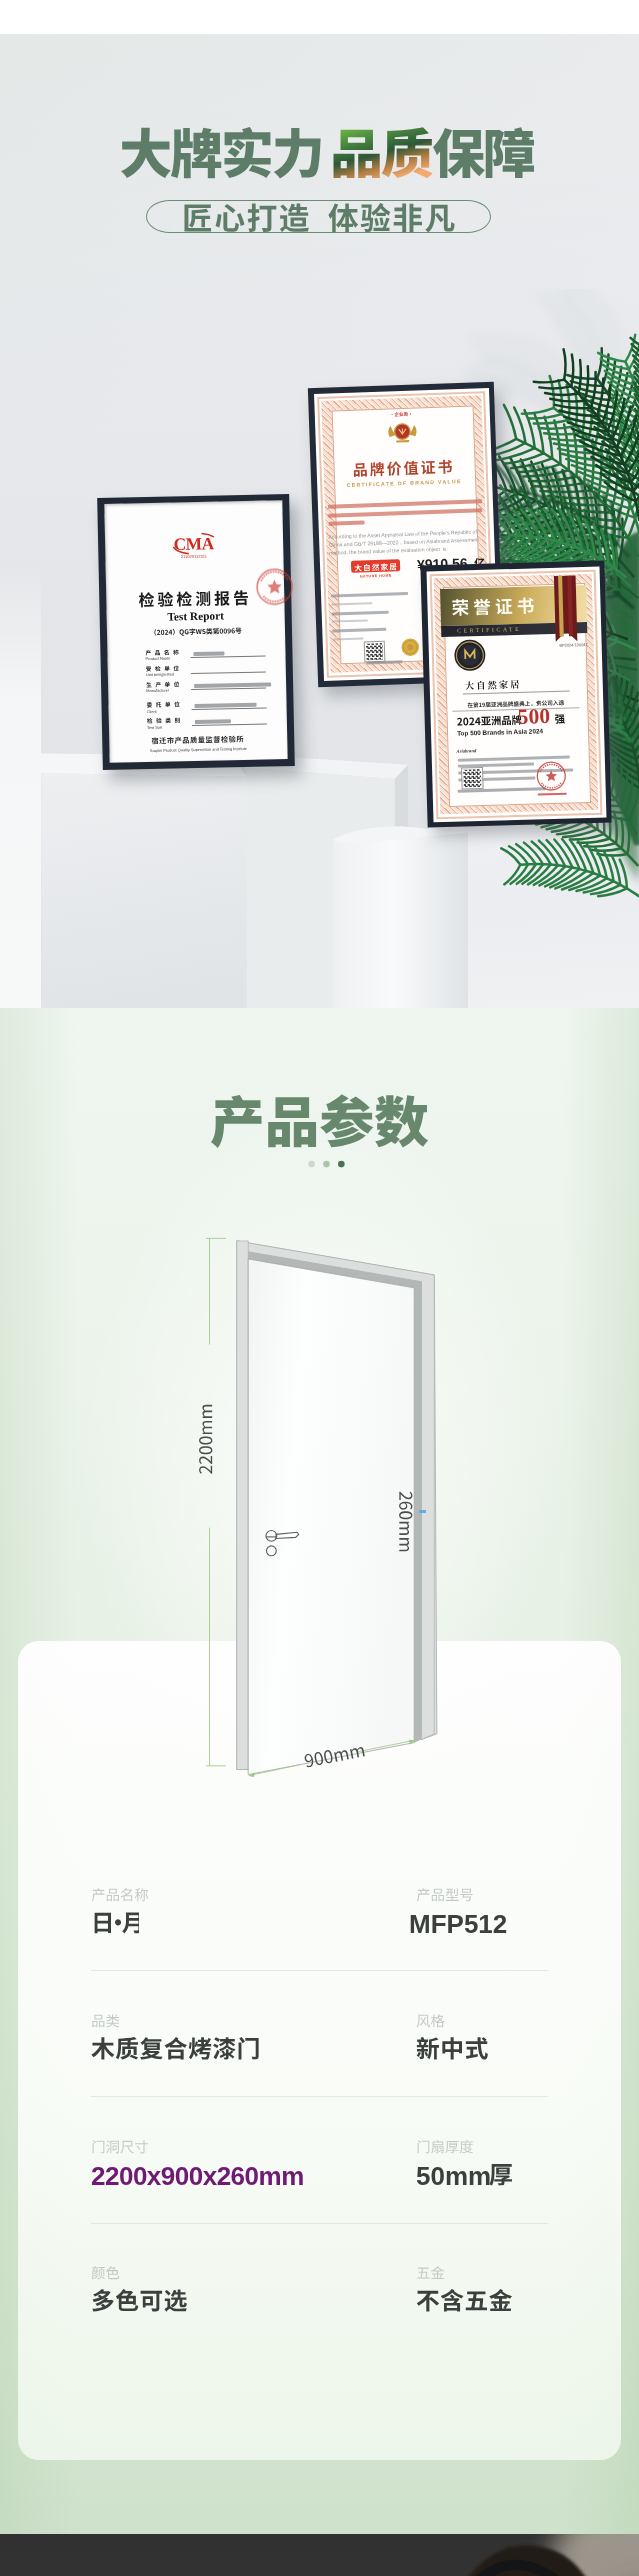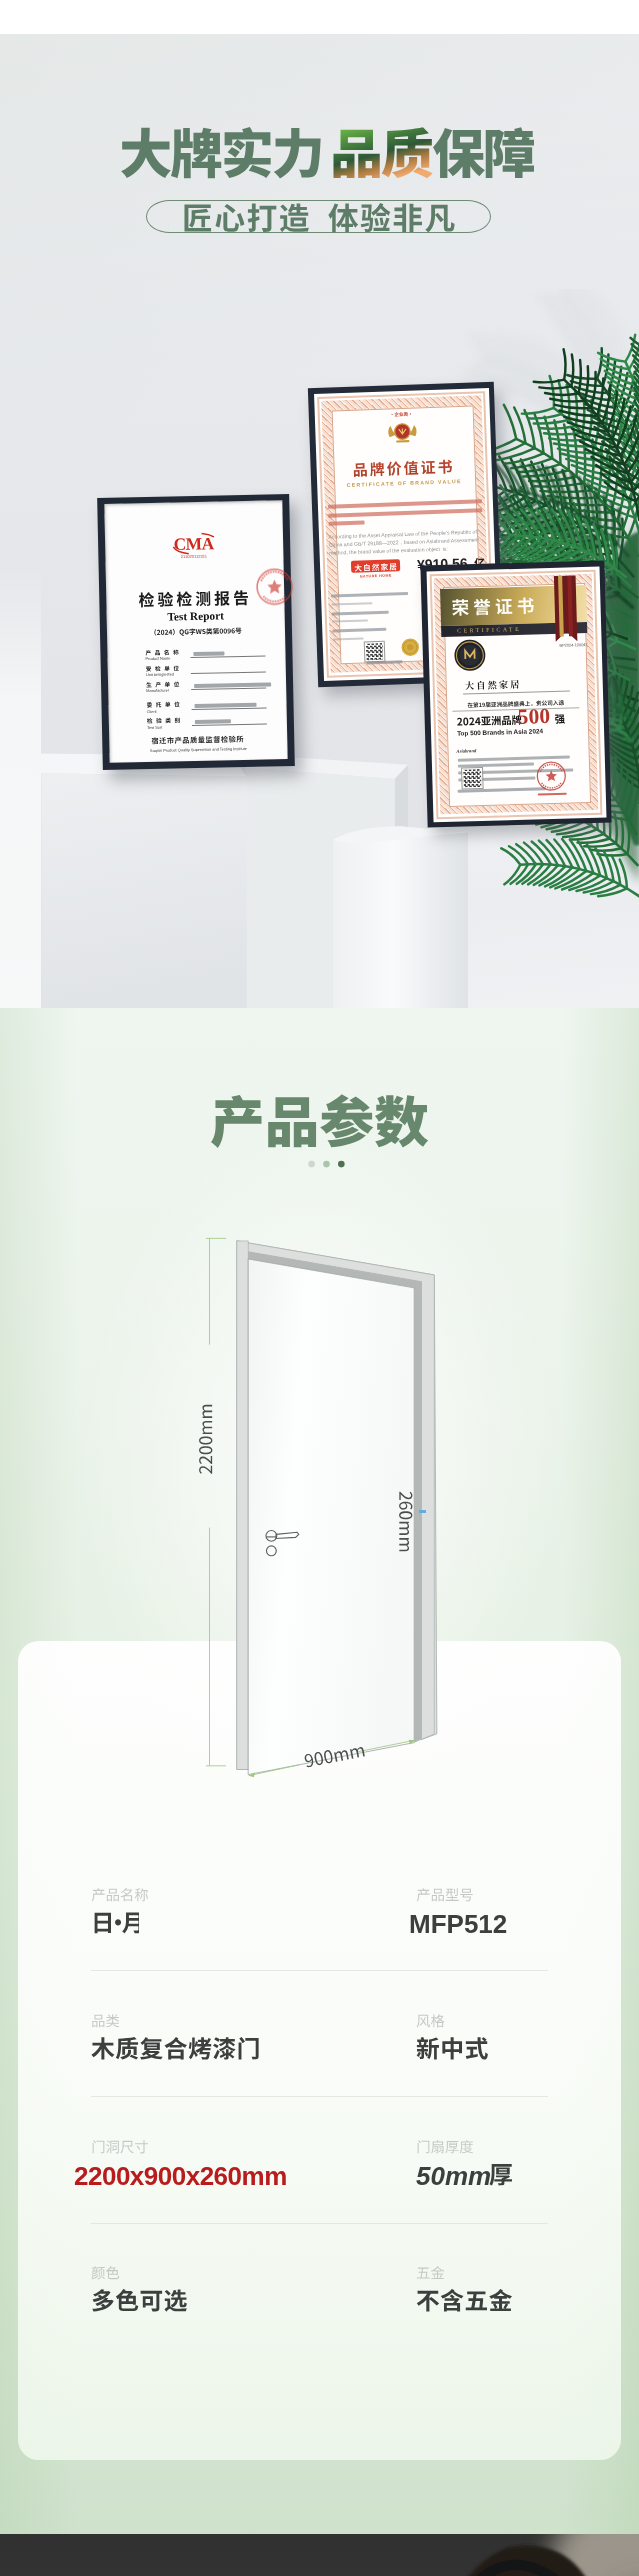--- a/index.html
+++ b/index.html
@@ -1567,22 +1567,22 @@
 
 <div class="abs" style="left:91px;top:2096px;width:457px;height:1px;background:#e3e9e2;"></div>
 
 <svg style="position:absolute;left:91px;top:2137px;" width="60" height="21" viewBox="0 -29.7 116 41">
       <path fill="#c3c9c4" d="M3.6 -22.5C5 -20.9 6.7 -18.6 7.5 -17.3L9.2 -18.5C8.4 -19.9 6.6 -22 5.2 -23.5ZM2.6 -17.9V2.2H4.7V-17.9ZM10.1 -22.5V-20.5H23.4V-0.6C23.4 0 23.2 0.2 22.7 0.2C22.1 0.2 20.1 0.2 18.1 0.2C18.4 0.7 18.7 1.6 18.8 2.2C21.5 2.2 23.2 2.2 24.2 1.8C25.2 1.5 25.5 0.8 25.5 -0.6V-22.5Z M40.7 -17.7V-15.9H50.4V-17.7ZM30.4 -21.5C32.1 -20.7 34.3 -19.4 35.4 -18.5L36.6 -20.2C35.5 -21.1 33.2 -22.3 31.6 -23.1ZM29 -14C30.8 -13.2 33 -12 34.2 -11.1L35.4 -12.9C34.2 -13.7 31.9 -14.9 30.1 -15.6ZM29.8 0.3 31.7 1.7C33.2 -0.9 35 -4.3 36.4 -7.2L34.7 -8.6C33.3 -5.5 31.2 -1.8 29.8 0.3ZM37.1 -22.3V2.2H39.1V-20.4H51.9V-0.4C51.9 0 51.7 0.2 51.3 0.2C50.8 0.2 49.4 0.2 47.8 0.2C48.1 0.7 48.4 1.7 48.5 2.3C50.7 2.3 52 2.2 52.8 1.8C53.6 1.5 53.9 0.8 53.9 -0.4V-22.3ZM41.6 -13.1V-2.5H43.3V-4.3H49.4V-13.1ZM43.3 -11.3H47.7V-6.1H43.3Z M61 -22.2V-14.3C61 -9.7 60.6 -3.5 56.9 0.9C57.4 1.1 58.3 1.9 58.7 2.4C61.9 -1.4 62.9 -6.7 63.1 -11.2H70.4C72.2 -4.6 75.5 0.1 81.4 2.2C81.7 1.6 82.3 0.7 82.8 0.3C77.4 -1.4 74.1 -5.6 72.5 -11.2H80.1V-22.2ZM63.2 -20.1H78V-13.2H63.2V-14.3Z M88.7 -11.6C90.7 -9.4 92.9 -6.4 93.8 -4.5L95.7 -5.7C94.8 -7.7 92.5 -10.6 90.4 -12.7ZM101.8 -23.5V-17.6H85.5V-15.5H101.8V-0.9C101.8 -0.2 101.5 -0 100.9 0C100.1 0 97.7 0 95.1 -0.1C95.4 0.6 95.9 1.6 96 2.3C99 2.3 101.2 2.2 102.3 1.9C103.5 1.5 104 0.8 104 -0.9V-15.5H110.6V-17.6H104V-23.5Z"></path>
     </svg>
 <svg style="position:absolute;left:416px;top:2137px;" width="60" height="21" viewBox="0 -29.7 116 41">
       <path fill="#c3c9c4" d="M3.6 -22.5C5 -20.9 6.7 -18.6 7.5 -17.3L9.2 -18.5C8.4 -19.9 6.6 -22 5.2 -23.5ZM2.6 -17.9V2.2H4.7V-17.9ZM10.1 -22.5V-20.5H23.4V-0.6C23.4 0 23.2 0.2 22.7 0.2C22.1 0.2 20.1 0.2 18.1 0.2C18.4 0.7 18.7 1.6 18.8 2.2C21.5 2.2 23.2 2.2 24.2 1.8C25.2 1.5 25.5 0.8 25.5 -0.6V-22.5Z M35.4 -8.3C36.4 -7.2 37.6 -5.6 38.2 -4.6L39.8 -5.5C39.1 -6.5 37.9 -8 36.9 -9ZM45.1 -8.4C46.1 -7.3 47.5 -5.7 48.1 -4.8L49.6 -5.7C49 -6.6 47.6 -8.1 46.5 -9.2ZM33.9 -2.1 34.6 -0.4C36.5 -1.2 38.7 -2.2 41 -3.1V0.1C41 0.4 40.9 0.5 40.6 0.5C40.2 0.5 39.1 0.5 37.8 0.5C38.1 1 38.4 1.7 38.4 2.2C40.2 2.2 41.3 2.2 42 1.9C42.7 1.6 42.9 1.1 42.9 0.1V-11.7H34.8V-9.9H41V-4.8C38.3 -3.7 35.7 -2.7 33.9 -2.1ZM43.9 -2.2 44.7 -0.5 51.2 -3.3V0C51.2 0.3 51.1 0.4 50.7 0.5C50.4 0.5 49.2 0.5 47.8 0.4C48.1 0.9 48.4 1.7 48.4 2.2C50.3 2.2 51.5 2.2 52.2 1.9C53 1.6 53.2 1 53.2 0V-11.7H44.1V-9.9H51.2V-5C48.5 -3.9 45.7 -2.9 43.9 -2.2ZM40.2 -22.9C40.5 -22.3 40.9 -21.5 41.2 -20.9H31.9V-14.1C31.9 -9.6 31.6 -3.2 29.1 1.3C29.6 1.5 30.5 2 30.9 2.3C33.5 -2.3 33.9 -8.9 34 -13.6H52.4V-20.9H43.6C43.2 -21.7 42.7 -22.7 42.2 -23.6ZM34 -18.9H50.2V-15.5H34Z M66.3 -14H77.6V-12.2H66.3ZM66.3 -17.2H77.6V-15.4H66.3ZM64.3 -18.6V-10.7H79.6V-18.6ZM71.2 -5.9V-4.5H61.9V-2.8H71.2V-0.1C71.2 0.2 71.1 0.3 70.6 0.4C70.1 0.4 68.5 0.4 66.7 0.3C66.9 0.8 67.3 1.5 67.4 2.1C69.7 2.1 71.1 2.1 72 1.8C72.9 1.5 73.2 1 73.2 -0.1V-2.8H82.8V-4.5H73.2V-5.1C75.6 -5.8 78.2 -6.9 80 -8.1L78.7 -9.2L78.3 -9.1H64.2V-7.6H75.7C74.3 -6.9 72.7 -6.3 71.2 -5.9ZM59.7 -22.1V-13.8C59.7 -9.4 59.4 -3.2 57 1.1C57.5 1.3 58.4 1.8 58.8 2.2C61.4 -2.4 61.8 -9.2 61.8 -13.8V-20.1H82.4V-22.1Z M94.8 -18V-15.6H90.3V-13.9H94.8V-9.2H105.7V-13.9H110.2V-15.6H105.7V-18H103.6V-15.6H96.8V-18ZM103.6 -13.9V-10.9H96.8V-13.9ZM105.2 -5.7C104 -4.2 102.2 -3.1 100.2 -2.2C98.2 -3.1 96.6 -4.3 95.4 -5.7ZM90.7 -7.4V-5.7H94.3L93.4 -5.3C94.5 -3.7 96.1 -2.4 97.9 -1.3C95.3 -0.5 92.3 0 89.4 0.3C89.7 0.8 90.1 1.6 90.2 2.1C93.7 1.7 97.1 1 100.1 -0.2C102.9 1 106.2 1.8 109.7 2.2C110 1.7 110.5 0.9 110.9 0.4C107.9 0.1 105 -0.4 102.5 -1.3C104.9 -2.6 107 -4.4 108.3 -6.8L107 -7.5L106.6 -7.4ZM97.2 -23.2C97.6 -22.4 98.1 -21.5 98.4 -20.7H87.5V-13.1C87.5 -8.9 87.3 -2.9 85 1.3C85.6 1.5 86.5 1.9 86.9 2.2C89.3 -2.2 89.6 -8.7 89.6 -13.1V-18.8H110.5V-20.7H100.7C100.4 -21.6 99.8 -22.8 99.3 -23.7Z"></path>
     </svg>
 
-<div class="abs" style="left:74px;top:2161px;font-size:26px;font-weight:bold;color:#b91c1c;letter-spacing:-0.5px;">2200x900x260mm</div>
-<div class="abs" style="left:416px;top:2161px;font-size:26px;font-weight:bold;color:#3b403e;font-style:italic;">50mm</div>
+<div class="abs" style="left:91px;top:2161px;font-size:26px;font-weight:bold;color:#701a75;letter-spacing:-0.5px;">2200x900x260mm</div>
+<div class="abs" style="left:416px;top:2161px;font-size:26px;font-weight:bold;color:#3b403e;">50mm</div>
 <svg style="position:absolute;left:489px;top:2158px;" width="26" height="35" viewBox="0 -48.8 50 67">
       <path fill="#3b403e" d="M19 -22.3H34.4V-20.4H19ZM19 -27.3H34.4V-25.4H19ZM13.8 -30.6V-17.1H39.8V-30.6ZM24.2 -9.7V-8H10.2V-3.8H24.2V-1.3C24.2 -0.7 24 -0.6 23.2 -0.6C22.4 -0.6 19.4 -0.6 16.9 -0.6C17.6 0.6 18.4 2.4 18.8 3.8C22.4 3.8 25.1 3.8 27 3.1C29 2.5 29.6 1.3 29.6 -1.1V-3.8H44.2V-8H30.3C34 -9.3 37.6 -11 40.6 -12.7L37.4 -15.6L36.2 -15.4H13.4V-11.7H29.7C27.9 -10.9 26 -10.2 24.2 -9.7ZM5.2 -37.3V-23.1C5.2 -15.9 4.8 -5.6 1 1.4C2.3 1.9 4.7 3.3 5.8 4.1C9.9 -3.4 10.6 -15.2 10.6 -23.1V-32.2H43.7V-37.3Z"></path>
     </svg>
 
 <div class="abs" style="left:91px;top:2223px;width:457px;height:1px;background:#e3e9e2;"></div>
 
 <svg style="position:absolute;left:91px;top:2263px;" width="31" height="21" viewBox="0 -29.7 60 41">
       <path fill="#c3c9c4" d="M19.5 -14.2C19.5 -4.1 19.2 -1 12.1 0.8C12.4 1.2 12.9 1.9 13.1 2.3C20.6 0.3 21.1 -3.5 21.2 -14.2ZM11.2 -12.9C9.7 -11.5 6.8 -10.2 4.4 -9.5C4.9 -9.1 5.4 -8.5 5.7 -8.1C8.3 -9 11.1 -10.4 12.9 -12.1ZM12.1 -5.2C10.4 -2.9 7.1 -1 3.7 0C4.1 0.4 4.7 1.1 5 1.5C8.6 0.3 12 -1.8 13.9 -4.4ZM20.7 -2.2C22.5 -0.9 24.7 1 25.7 2.2L26.9 1C25.9 -0.3 23.7 -2.1 21.9 -3.3ZM15 -17.1V-3.8H16.7V-15.5H23.8V-3.9H25.6V-17.1H20.3C20.7 -17.9 21.1 -19 21.4 -20.1H26.5V-21.8H14.4V-20.1H19.7C19.4 -19.1 19 -17.9 18.6 -17.1ZM6.4 -23.1C6.8 -22.4 7.1 -21.5 7.4 -20.7H1.9V-19H13.9V-20.7H9.4C9.1 -21.6 8.6 -22.7 8.1 -23.6ZM11.6 -9.1C10 -7.4 6.9 -5.7 4.2 -4.8C4.3 -6.3 4.4 -7.8 4.4 -9V-13.2H13.8V-15H11C11.5 -15.9 12.2 -17.2 12.7 -18.3L10.9 -18.7C10.5 -17.6 9.8 -16.1 9.1 -15H5.5L6.9 -15.5C6.7 -16.4 6.1 -17.8 5.4 -18.8L3.8 -18.3C4.4 -17.2 5 -15.9 5.2 -15H2.5V-9C2.5 -6 2.4 -1.8 0.9 1.3C1.4 1.4 2.2 1.9 2.6 2.3C3.5 0.3 4 -2.3 4.2 -4.7C4.6 -4.3 5.1 -3.8 5.4 -3.3C8.3 -4.4 11.4 -6.3 13.3 -8.4Z M41.3 -13.8V-8.9H34.8V-13.8ZM43.3 -13.8H50V-8.9H43.3ZM44.7 -19.2C43.9 -18 42.9 -16.7 41.8 -15.8H34.4C35.5 -16.8 36.5 -18 37.4 -19.2ZM37.9 -23.6C36 -19.8 32.5 -16.4 29.1 -14.3C29.5 -13.9 30.1 -12.8 30.3 -12.3C31.1 -12.9 31.9 -13.6 32.8 -14.3V-2.3C32.8 1 34.1 1.8 38.6 1.8C39.6 1.8 48.3 1.8 49.4 1.8C53.6 1.8 54.5 0.5 55 -3.9C54.3 -4 53.5 -4.3 52.9 -4.6C52.6 -1 52.2 -0.2 49.4 -0.2C47.5 -0.2 39.9 -0.2 38.4 -0.2C35.4 -0.2 34.8 -0.6 34.8 -2.2V-6.9H50V-5.7H52.1V-15.8H44.4C45.7 -17.1 47 -18.7 47.9 -20.2L46.6 -21.2L46.1 -21.1H38.7C39.1 -21.7 39.5 -22.3 39.8 -22.9Z"></path>
     </svg>
 <svg style="position:absolute;left:416px;top:2263px;" width="31" height="21" viewBox="0 -29.7 60 41">

